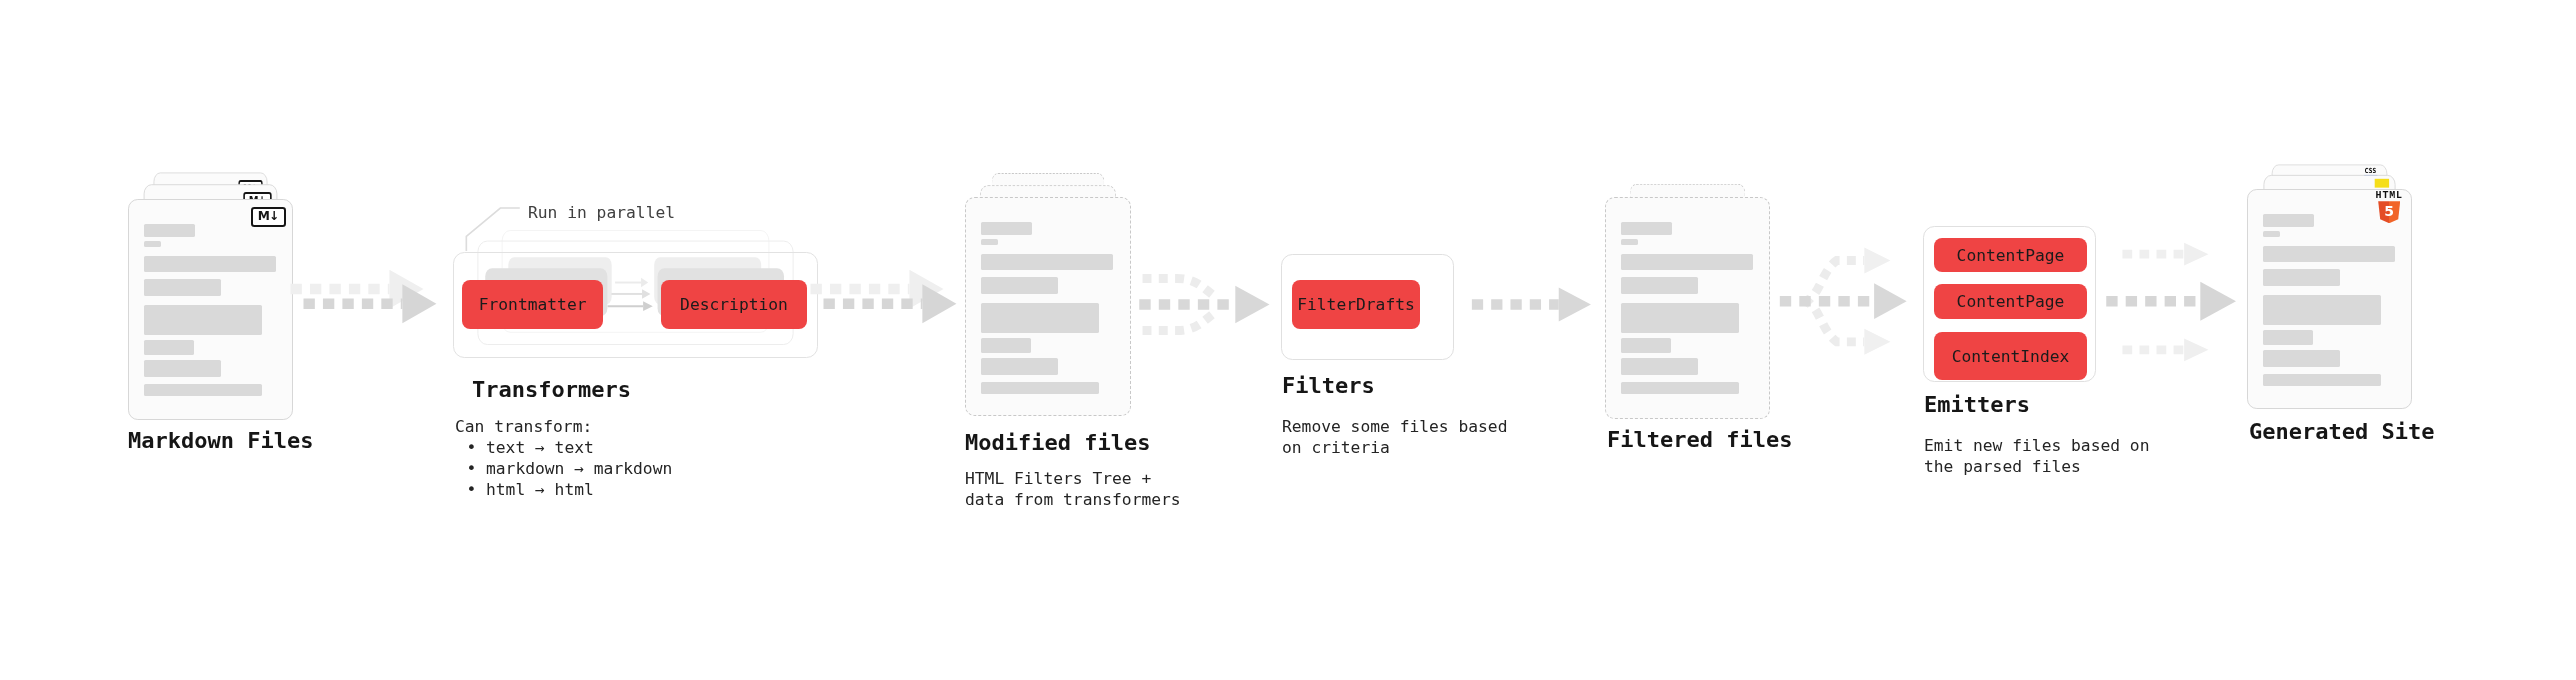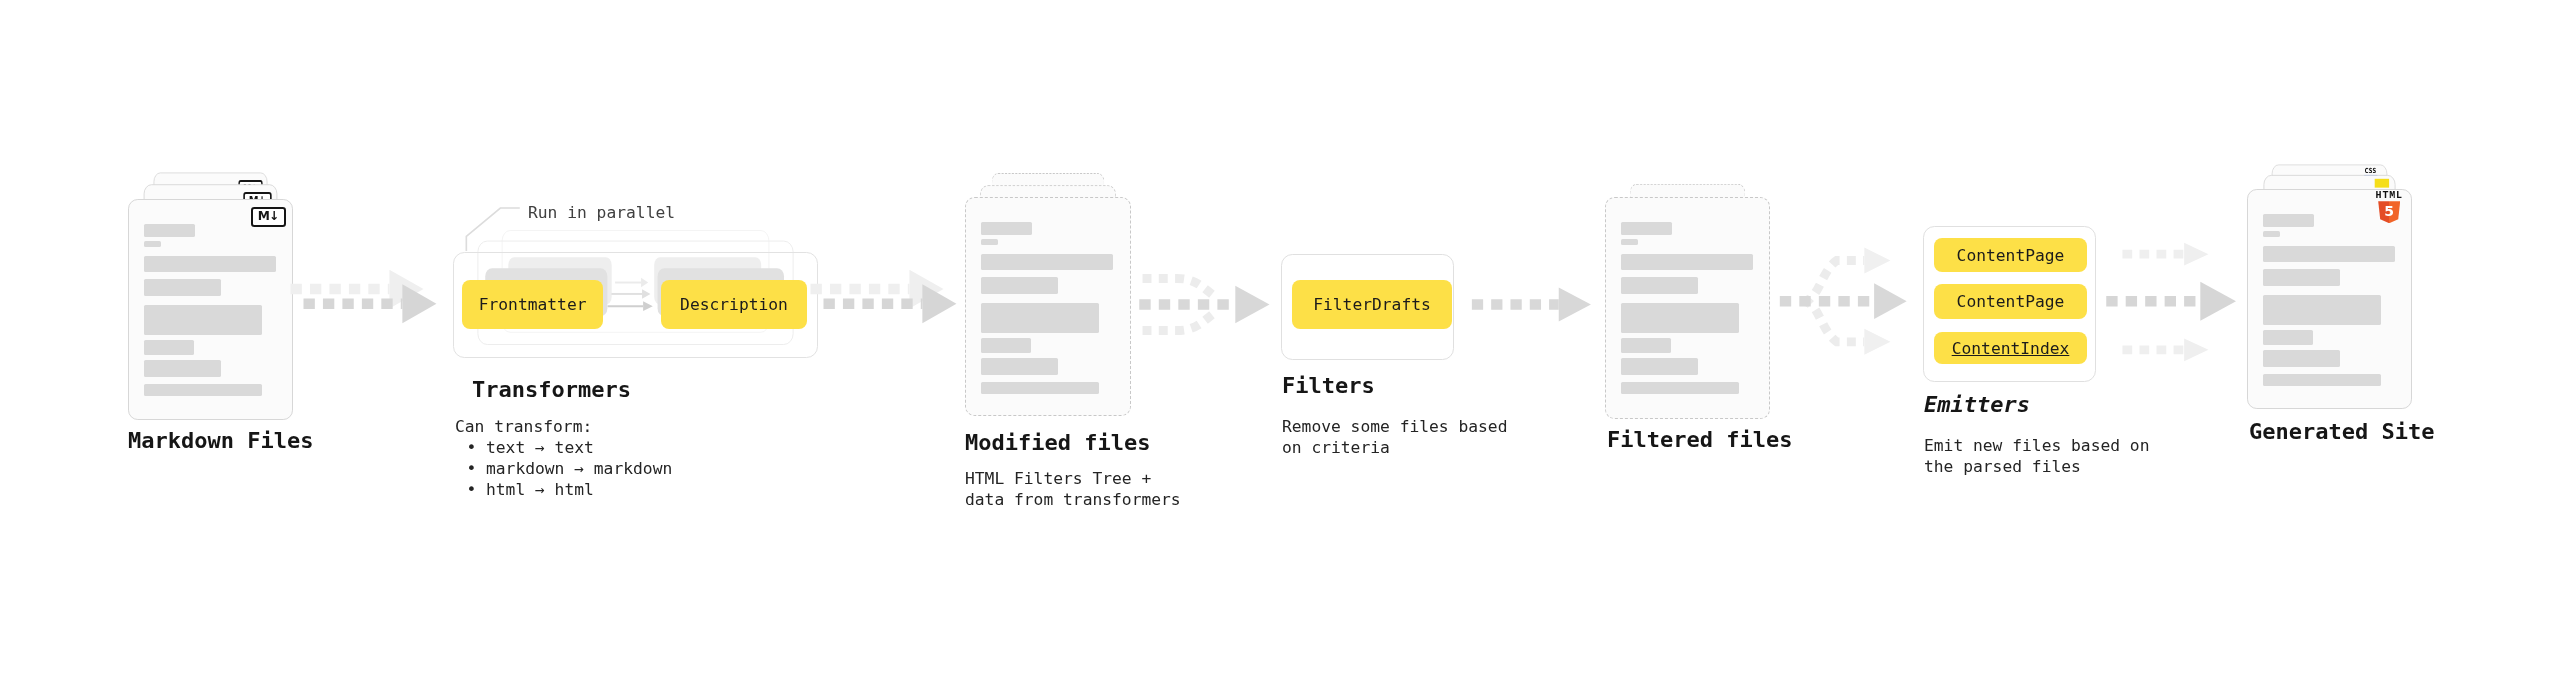--- a/index.html
+++ b/index.html
@@ -51,21 +51,21 @@
     font-size:7.3px;line-height:7.3px;color:#111;letter-spacing:0.4px;}
   .css-badge .bar{width:19.5px;height:3.3px;background:#2f6df2;margin:0.8px auto 0;}
   .js-badge{position:absolute;top:3.3px;right:7.3px;width:18px;height:9px;background:#f5de19;}
   
   .heading{position:absolute;font-size:22px;font-weight:bold;color:#161616;white-space:nowrap;}
   .sub{position:absolute;font-size:16.3px;line-height:21px;color:#242424;white-space:nowrap;}
   .sub .indent{padding-left:11.4px;}
   .note{position:absolute;font-size:16.3px;color:#404040;white-space:nowrap;}
   
   .chip{
-    position:absolute;background:#fde047;border-radius:8.1px;color:#1b1b1b;font-size:16.3px;
+    position:absolute;background:#ef4444;border-radius:8.1px;color:#1b1b1b;font-size:16.3px;
     display:flex;align-items:center;justify-content:center;white-space:nowrap;box-sizing:border-box;
   }
   .obox{position:absolute;border:1.6px solid #e0e0e0;border-radius:11.4px;box-sizing:border-box;background:transparent;}
   
   .t-layer{position:absolute;left:453px;top:252px;width:365px;height:106px;
     border:1.6px solid #e2e2e2;border-radius:11.4px;box-sizing:border-box;}
   .t-layer .chip-l{left:8.1px;top:27px;width:141px;height:49px;}
   .t-layer .chip-r{left:207px;top:27px;width:146px;height:49px;}
   .t-layer svg{position:absolute;left:152px;top:45px;}
   .t-layer.echo1{transform:translate(0,-12.2px) scale(0.866,0.985);transform-origin:50% 50%;border-color:#ececec;}
@@ -175,21 +175,21 @@
   </div>
 
   <svg style="left:1136px;top:258px;" width="140" height="93" viewBox="0 0 172 114">
     <path d="M 8,25 H 50 C 72,25 80,34 98,48" stroke="#ececec" stroke-width="11" stroke-dasharray="11 9" fill="none"></path>
     <path d="M 8,89 H 50 C 72,89 80,80 98,66" stroke="#ececec" stroke-width="11" stroke-dasharray="11 9" fill="none"></path>
     <line x1="4" y1="57" x2="122" y2="57" stroke="#d8d8d8" stroke-width="13" stroke-dasharray="14 10"></line>
     <polygon points="122,34 122,80 164,57" fill="#d8d8d8"></polygon>
   </svg>
 
   <div class="obox" style="left:1281px;top:254px;width:173px;height:106px;"></div>
-  <div class="chip" style="left:1292px;top:280px;width:160px;height:49px;">FilterDrafts</div>
+  <div class="chip" style="left:1292px;top:280px;width:128px;height:49px;">FilterDrafts</div>
   <div class="heading" style="left:1282px;top:373px;text-align:right;">Filters</div>
   <div class="sub" style="left:1282px;top:416px;">
     <div>Remove some files based</div>
     <div>on criteria</div>
   </div>
 
   <svg style="left:1468px;top:286px;" width="130" height="37" viewBox="0 0 160 46">
     <line x1="4" y1="23" x2="112" y2="23" stroke="#d8d8d8" stroke-width="13" stroke-dasharray="14 10"></line>
     <polygon points="112,2 112,44 152,23" fill="#d8d8d8"></polygon>
   </svg>
@@ -214,22 +214,22 @@
     <polygon points="106,8 106,40 138,24" fill="#f0f0f0"></polygon>
     <path d="M 30,74 C 50,74 52,110 72,124 L 106,124" stroke="#ececec" stroke-width="11" stroke-dasharray="11 9" fill="none"></path>
     <polygon points="106,108 106,140 138,124" fill="#f0f0f0"></polygon>
     <line x1="2" y1="74" x2="118" y2="74" stroke="#d8d8d8" stroke-width="13" stroke-dasharray="14 10"></line>
     <polygon points="118,52 118,96 158,74" fill="#d8d8d8"></polygon>
   </svg>
 
   <div class="obox" style="left:1923px;top:226px;width:173px;height:156px;"></div>
   <div class="chip" style="left:1934px;top:238px;width:153px;height:34px;">ContentPage</div>
   <div class="chip" style="left:1934px;top:284px;width:153px;height:35px;">ContentPage</div>
-  <div class="chip" style="left:1934px;top:332px;width:153px;height:32px;text-decoration:underline;">ContentIndex</div>
-  <div class="heading" style="left:1924px;top:392px;font-style:italic;">Emitters</div>
+  <div class="chip" style="left:1934px;top:332px;width:153px;height:48px;">ContentIndex</div>
+  <div class="heading" style="left:1924px;top:392px;">Emitters</div>
   <div class="sub" style="left:1924px;top:435px;">
     <div>Emit new files based on</div>
     <div>the parsed files</div>
   </div>
 
   <svg style="left:2103px;top:241px;" width="146" height="122" viewBox="0 0 180 150">
     <line x1="24" y1="16" x2="100" y2="16" stroke="#efefef" stroke-width="11" stroke-dasharray="12 9"></line>
     <polygon points="100,2 100,30 130,16" fill="#efefef"></polygon>
     <line x1="24" y1="134" x2="100" y2="134" stroke="#efefef" stroke-width="11" stroke-dasharray="12 9"></line>
     <polygon points="100,120 100,148 130,134" fill="#efefef"></polygon>

